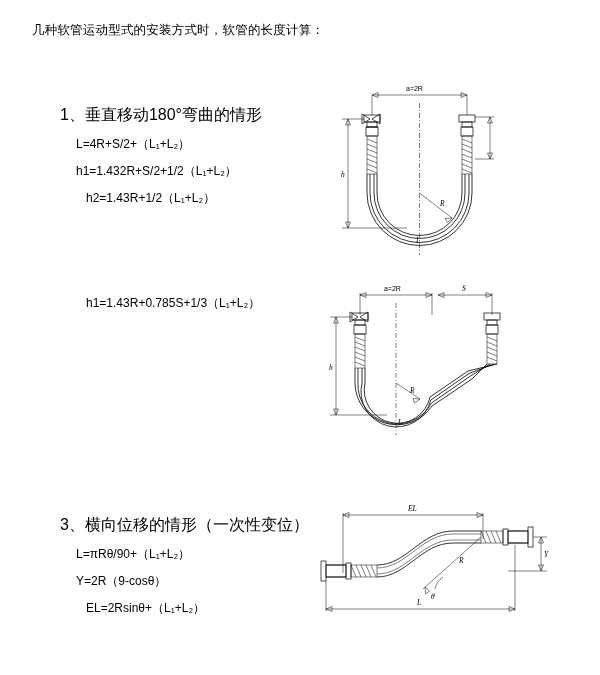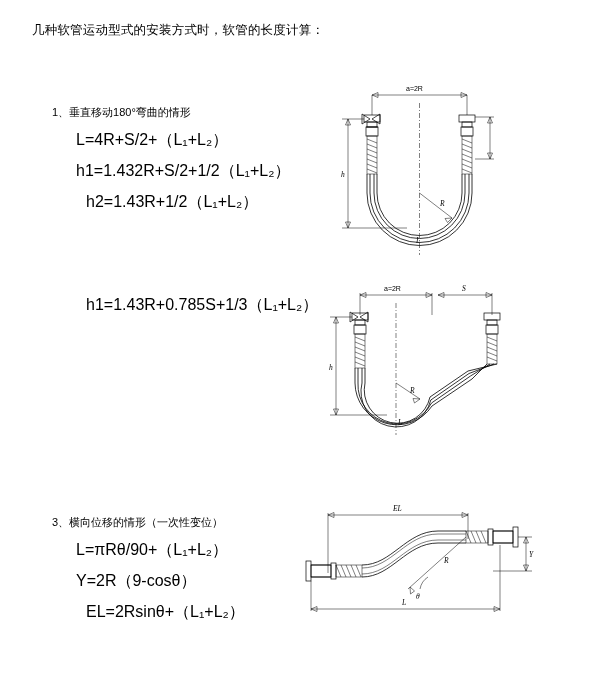--- a/index.html
+++ b/index.html
@@ -39,40 +39,40 @@
   .sec2 { top: 295px; }
   .sec3 { top: 515px; }
 
   .sec-text {
     position: absolute;
     left: 52px;
     top: 0;
     width: 260px;
   }
   .sec-title {
-    font-size: 11px;
+    font-size: 16px;
     color: #000;
-    margin: 0 0 10px 0;
+    margin: 0 0 10px 8px;
     white-space: nowrap;
   }
   .formula {
-    font-size: 16px;
+    font-size: 12px;
     color: #000;
     margin: 0 0 10px 24px;
     white-space: nowrap;
   }
   .formula:last-child { margin-bottom: 0; margin-left: 34px; }
 
   .sec-figure {
     position: absolute;
     top: -30px;
   }
   .sec1 .sec-figure { left: 312px; top: -32px; }
   .sec2 .sec-figure { left: 312px; top: -20px; }
-  .sec3 .sec-figure { left: 288px; top: -18px; }
+  .sec3 .sec-figure { left: 303px; top: -18px; }
 
   svg { display: block; }
   .ln { stroke: #000; stroke-width: 0.7; fill: none; }
   .thin { stroke: #000; stroke-width: 0.5; fill: none; }
   .dim { stroke: #000; stroke-width: 0.5; fill: none; }
   .dash { stroke: #000; stroke-width: 0.5; fill: none; stroke-dasharray: 5 2 1 2; }
   .hose { stroke: #000; stroke-width: 0.8; fill: none; }
   .fig-label {
     font-family: "Liberation Sans", sans-serif;
     font-size: 7px;

